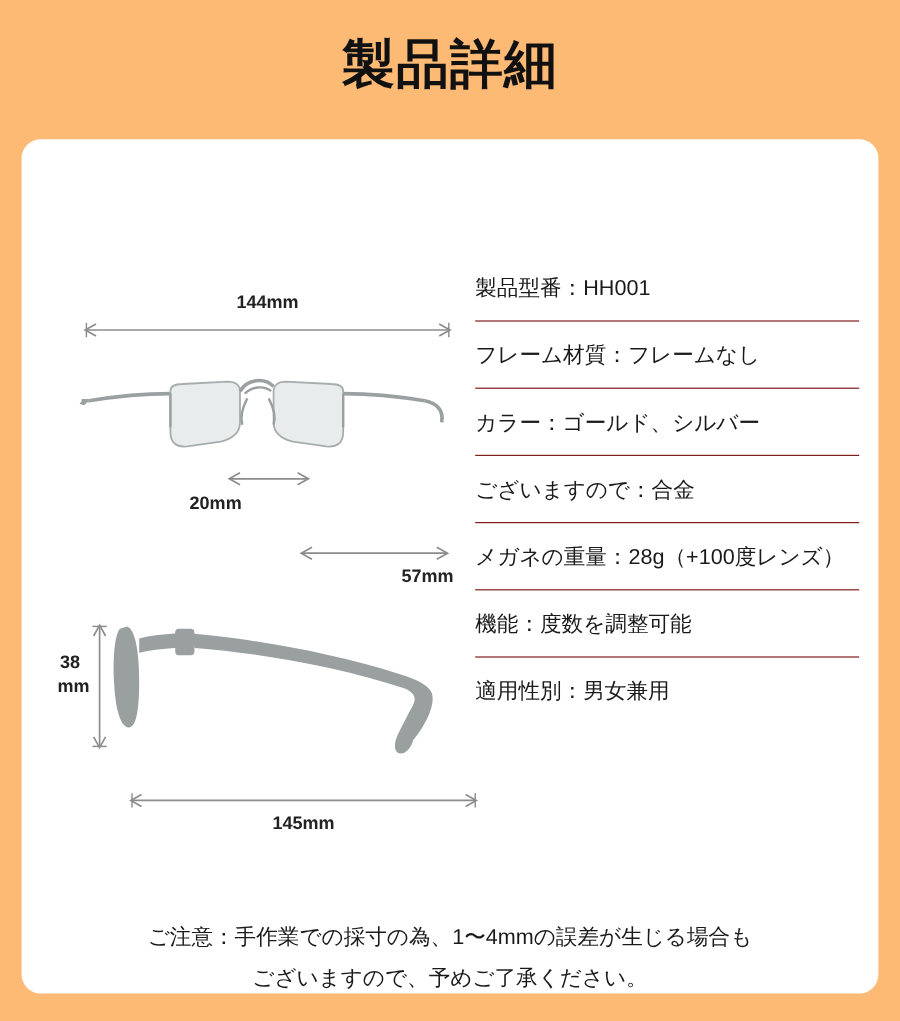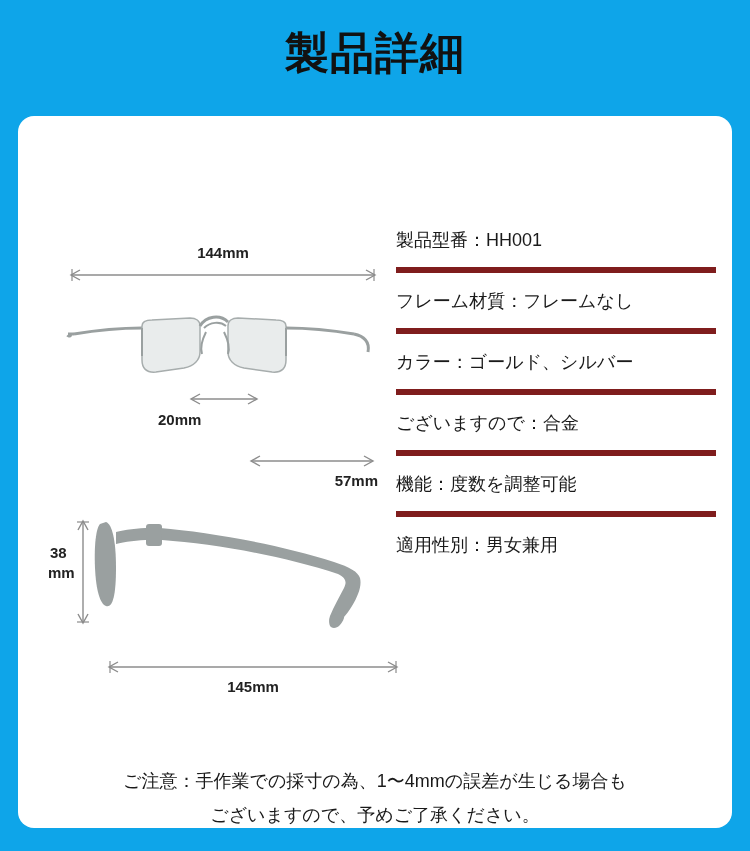--- a/index.html
+++ b/index.html
@@ -10,21 +10,21 @@
     width: 750px;
     height: 851px;
     background: #f0f0f0;
     font-family: "Liberation Sans", sans-serif;
     overflow: hidden;
   }
   .page {
     position: relative;
     width: 750px;
     height: 851px;
-    background: #0ea5e9;
+    background: #fdba74;
   }
   .page-title {
     position: absolute;
     top: 24px;
     left: 0;
     width: 750px;
     text-align: center;
     font-size: 44px;
     font-weight: bold;
     color: #111111;
@@ -49,21 +49,21 @@
   }
   .spec-col {
     position: absolute;
     left: 378px;
     top: 96px;
     width: 320px;
   }
   .spec-row {
     position: relative;
     height: 55px;
-    border-bottom: 6px solid #7f1d1d;
+    border-bottom: 1px solid #7f1d1d;
     display: flex;
     align-items: center;
     font-size: 18px;
     color: #1a1a1a;
     white-space: nowrap;
   }
   .spec-row:last-child {
     border-bottom: none;
   }
   
@@ -214,20 +214,23 @@
       <div class="spec-row">
         <span>フレーム材質：フレームなし</span>
       </div>
       <div class="spec-row">
         <span>カラー：ゴールド、シルバー</span>
       </div>
       <div class="spec-row">
         <span>ございますので：合金</span>
       </div>
       <div class="spec-row">
+        <span>メガネの重量：28g（+100度レンズ）</span>
+      </div>
+      <div class="spec-row">
         <span>機能：度数を調整可能</span>
       </div>
       <div class="spec-row">
         <span>適用性別：男女兼用</span>
       </div>
     </div>
 
     <div class="note">
       <span class="note-line">ご注意：手作業での採寸の為、1〜4mmの誤差が生じる場合も</span>
       <span class="note-line">ございますので、予めご了承ください。</span>

